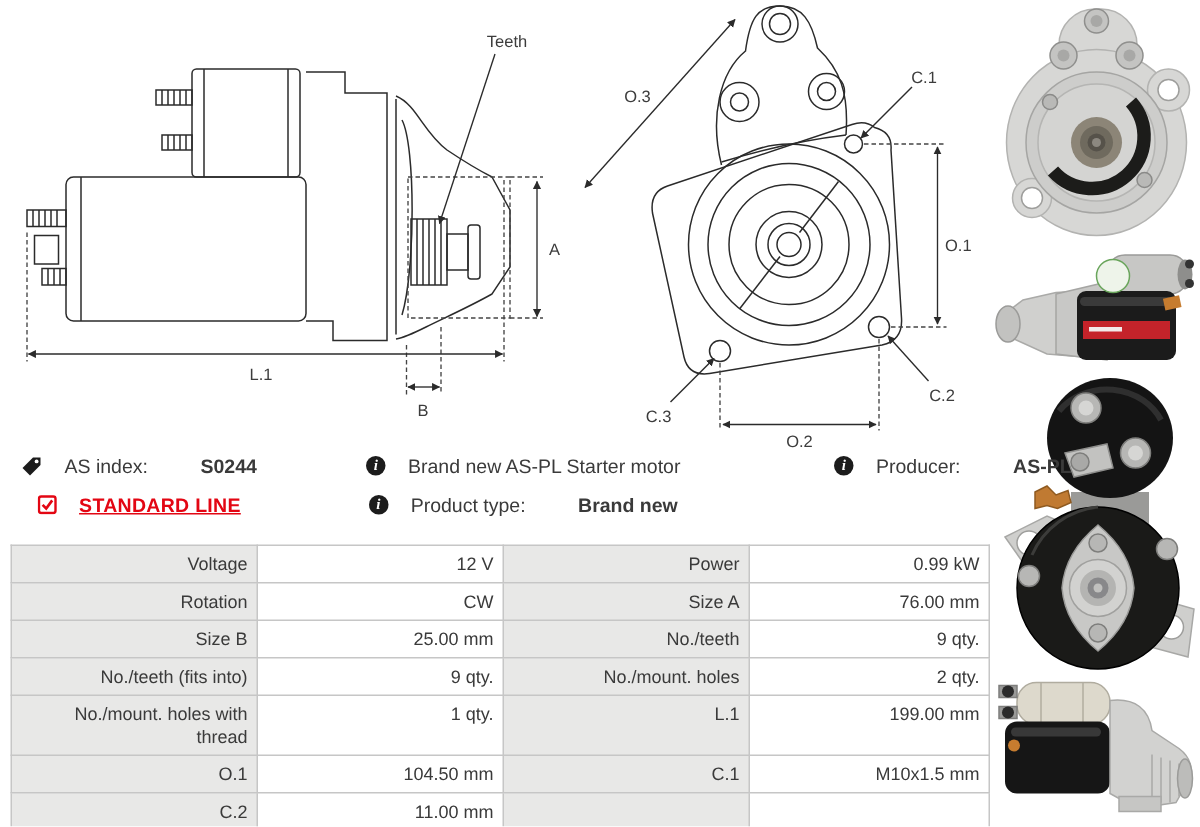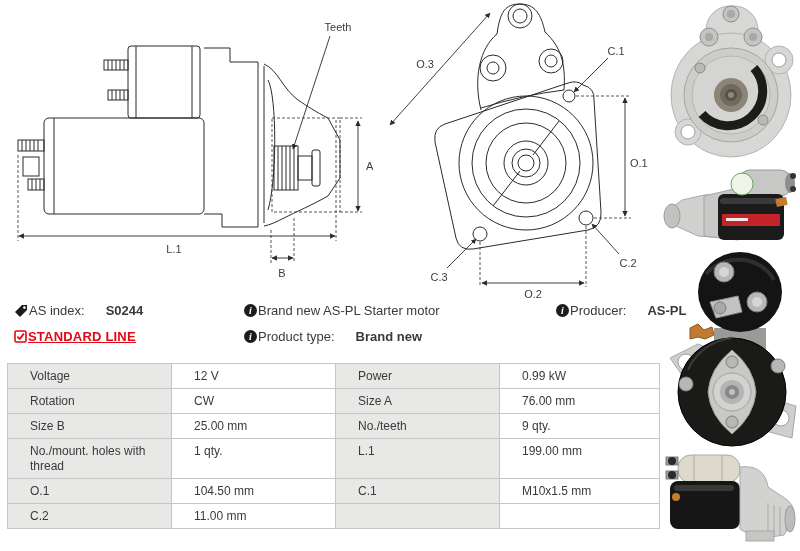--- a/index.html
+++ b/index.html
@@ -16,35 +16,35 @@
   #photo-col{position:absolute;left:662px;top:0;width:138px;height:551px;
              display:flex;flex-direction:column;align-items:center;}
   #photo-col svg{display:block;}
 
   
   #info-strip{position:absolute;left:0;top:303px;width:662px;height:58px;font-size:13px;}
   .info-col{position:absolute;top:0;display:flex;flex-direction:column;gap:11px;}
   #info-col-1{left:14px;}
   #info-col-2{left:244px;}
   #info-col-3{left:556px;gap:2px;}
-  .info-line{display:flex;align-items:center;gap:1px;white-space:nowrap;}
+  .info-line{display:flex;align-items:center;gap:15px;white-space:nowrap;justify-content:center;}
   .bold{font-weight:bold;margin-left:20px;}
   .red-bold{color:#e30613;font-weight:bold;letter-spacing:.2px;text-decoration:underline;}
   .info-icon{display:inline-block;width:13px;height:13px;border-radius:50%;
              background:#1c1c1c;position:relative;flex:0 0 13px;}
   .info-icon::after{content:"i";position:absolute;left:0;top:0;width:13px;height:13px;
              color:#fff;font:bold 10px/13px "Liberation Serif",serif;text-align:center;font-style:italic;}
   #as-logo{margin-left:44px;margin-top:3px;width:70px;text-align:center;}
   #as-logo-tagline{font-size:5.5px;color:#8b8b89;letter-spacing:.2px;margin-top:-1px;white-space:nowrap;}
 
   
   #spec-table{position:absolute;left:7px;top:363px;width:652px;border-collapse:collapse;
               font-size:12px;color:#3a3a3a;table-layout:fixed;}
-  #spec-table td{border:1px solid #c6c6c6;padding:5px 22px 4px;line-height:15px;
-                 vertical-align:top;margin-top:20px;}
+  #spec-table td{border:1px solid #c6c6c6;padding:5px 6px 4px;line-height:15px;
+                 vertical-align:top;text-align:right;margin-top:20px;}
   #spec-table td.lbl{background:#e8e8e7;}
   #spec-table td.val{background:#ffffff;}
   col.c1{width:164px;}col.c2{width:164px;}col.c3{width:164px;}col.c4{width:160px;}
 </style>
 </head>
 <body>
 
 <div id="page">
 
   <div class="drawing" id="side-view">
@@ -313,20 +313,26 @@
         <td class="lbl">Size A</td>
         <td class="val">76.00 mm</td>
       </tr>
       <tr>
         <td class="lbl">Size B</td>
         <td class="val">25.00 mm</td>
         <td class="lbl">No./teeth</td>
         <td class="val">9 qty.</td>
       </tr>
       <tr>
+        <td class="lbl">No./teeth (fits into)</td>
+        <td class="val">9 qty.</td>
+        <td class="lbl">No./mount. holes</td>
+        <td class="val">2 qty.</td>
+      </tr>
+      <tr>
         <td class="lbl">No./mount. holes with thread</td>
         <td class="val">1 qty.</td>
         <td class="lbl">L.1</td>
         <td class="val">199.00 mm</td>
       </tr>
       <tr>
         <td class="lbl">O.1</td>
         <td class="val">104.50 mm</td>
         <td class="lbl">C.1</td>
         <td class="val">M10x1.5 mm</td>

